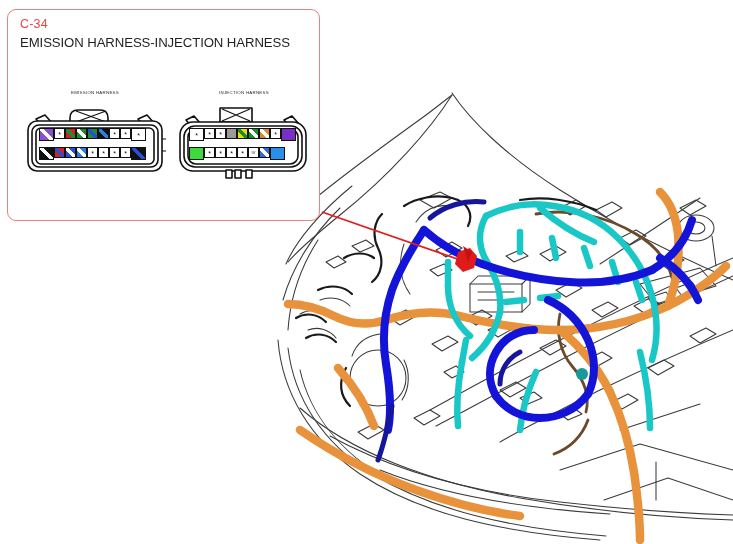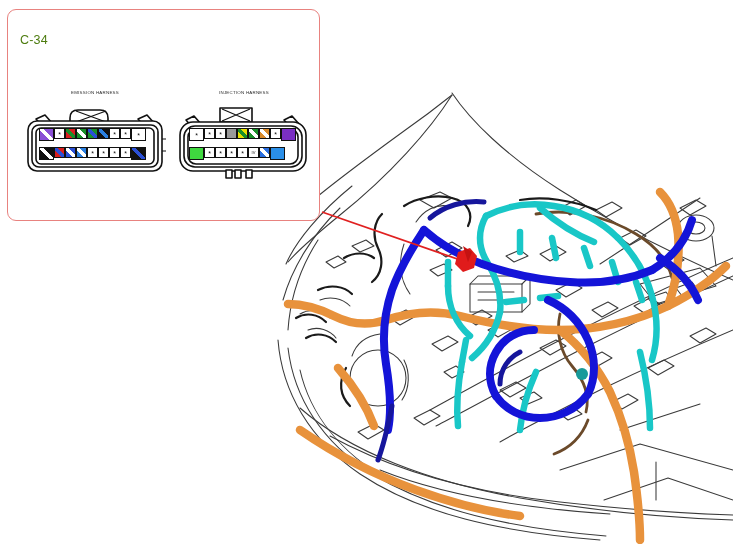--- a/index.html
+++ b/index.html
@@ -10,21 +10,21 @@
 
   
   #artwork{position:absolute;left:0;top:0;width:733px;height:544px;}
 
   
   #callout{
     position:absolute;left:7px;top:9px;width:313px;height:212px;
     background:#ffffff;border:1.6px solid #e8827f;border-radius:9px;
     box-sizing:border-box;z-index:40;
   }
-  #callout-id{position:absolute;left:12px;top:23px;font-size:12.5px;letter-spacing:.2px;color:#4d7c0f;}
+  #callout-id{position:absolute;left:12px;top:7px;font-size:12.5px;letter-spacing:.2px;color:#ef4444;}
   #callout-title{position:absolute;left:12px;top:25px;font-size:13.2px;letter-spacing:-.1px;white-space:nowrap;color:#231f20;}
   #callout-footer{position:absolute;left:0;right:0;top:175px;text-align:center;font-size:13.5px;letter-spacing:.3px;color:#231f20;}
 
   .harness-label{position:absolute;font-size:4.4px;letter-spacing:.25px;color:#2a2a2a;white-space:nowrap;}
   #label-emission{left:63px;top:80px;}
   #label-injection{left:211px;top:80px;}
 
   .conn{position:absolute;}
   #conn-left{left:16px;top:95px;width:142px;height:75px;}
   #conn-right{left:168px;top:95px;width:134px;height:75px;}
@@ -206,20 +206,21 @@
     <line x1="322" y1="212" x2="466" y2="262" stroke="#e02020" stroke-width="1.8"></line>
     <g>
       <path d="M458 252 L 470 248 L 477 256 L 474 268 L 463 272 L 455 264 Z" fill="#e01b1b"></path>
       <path d="M463 246 L 472 252 L 468 262 Z" fill="#c41212"></path>
     </g>
   </svg>
 
   <div id="callout">
 
     <div id="callout-id">C-34</div>
+    <div id="callout-title">EMISSION HARNESS-INJECTION HARNESS</div>
 
     <div class="harness-label" id="label-emission">EMISSION HARNESS</div>
     <div class="harness-label" id="label-injection">INJECTION HARNESS</div>
 
     <svg class="conn" id="conn-left" viewBox="0 0 142 75">
       <g fill="#fff" stroke="#111" stroke-width="1.6" stroke-linejoin="round">
 
         <path d="M46 13 q0 -8 8 -8 h22 q8 0 8 8 v5 h-38 z"></path>
         <path d="M52 6 L 82 17 M82 6 L 52 17" stroke-width="1.1"></path>
 

